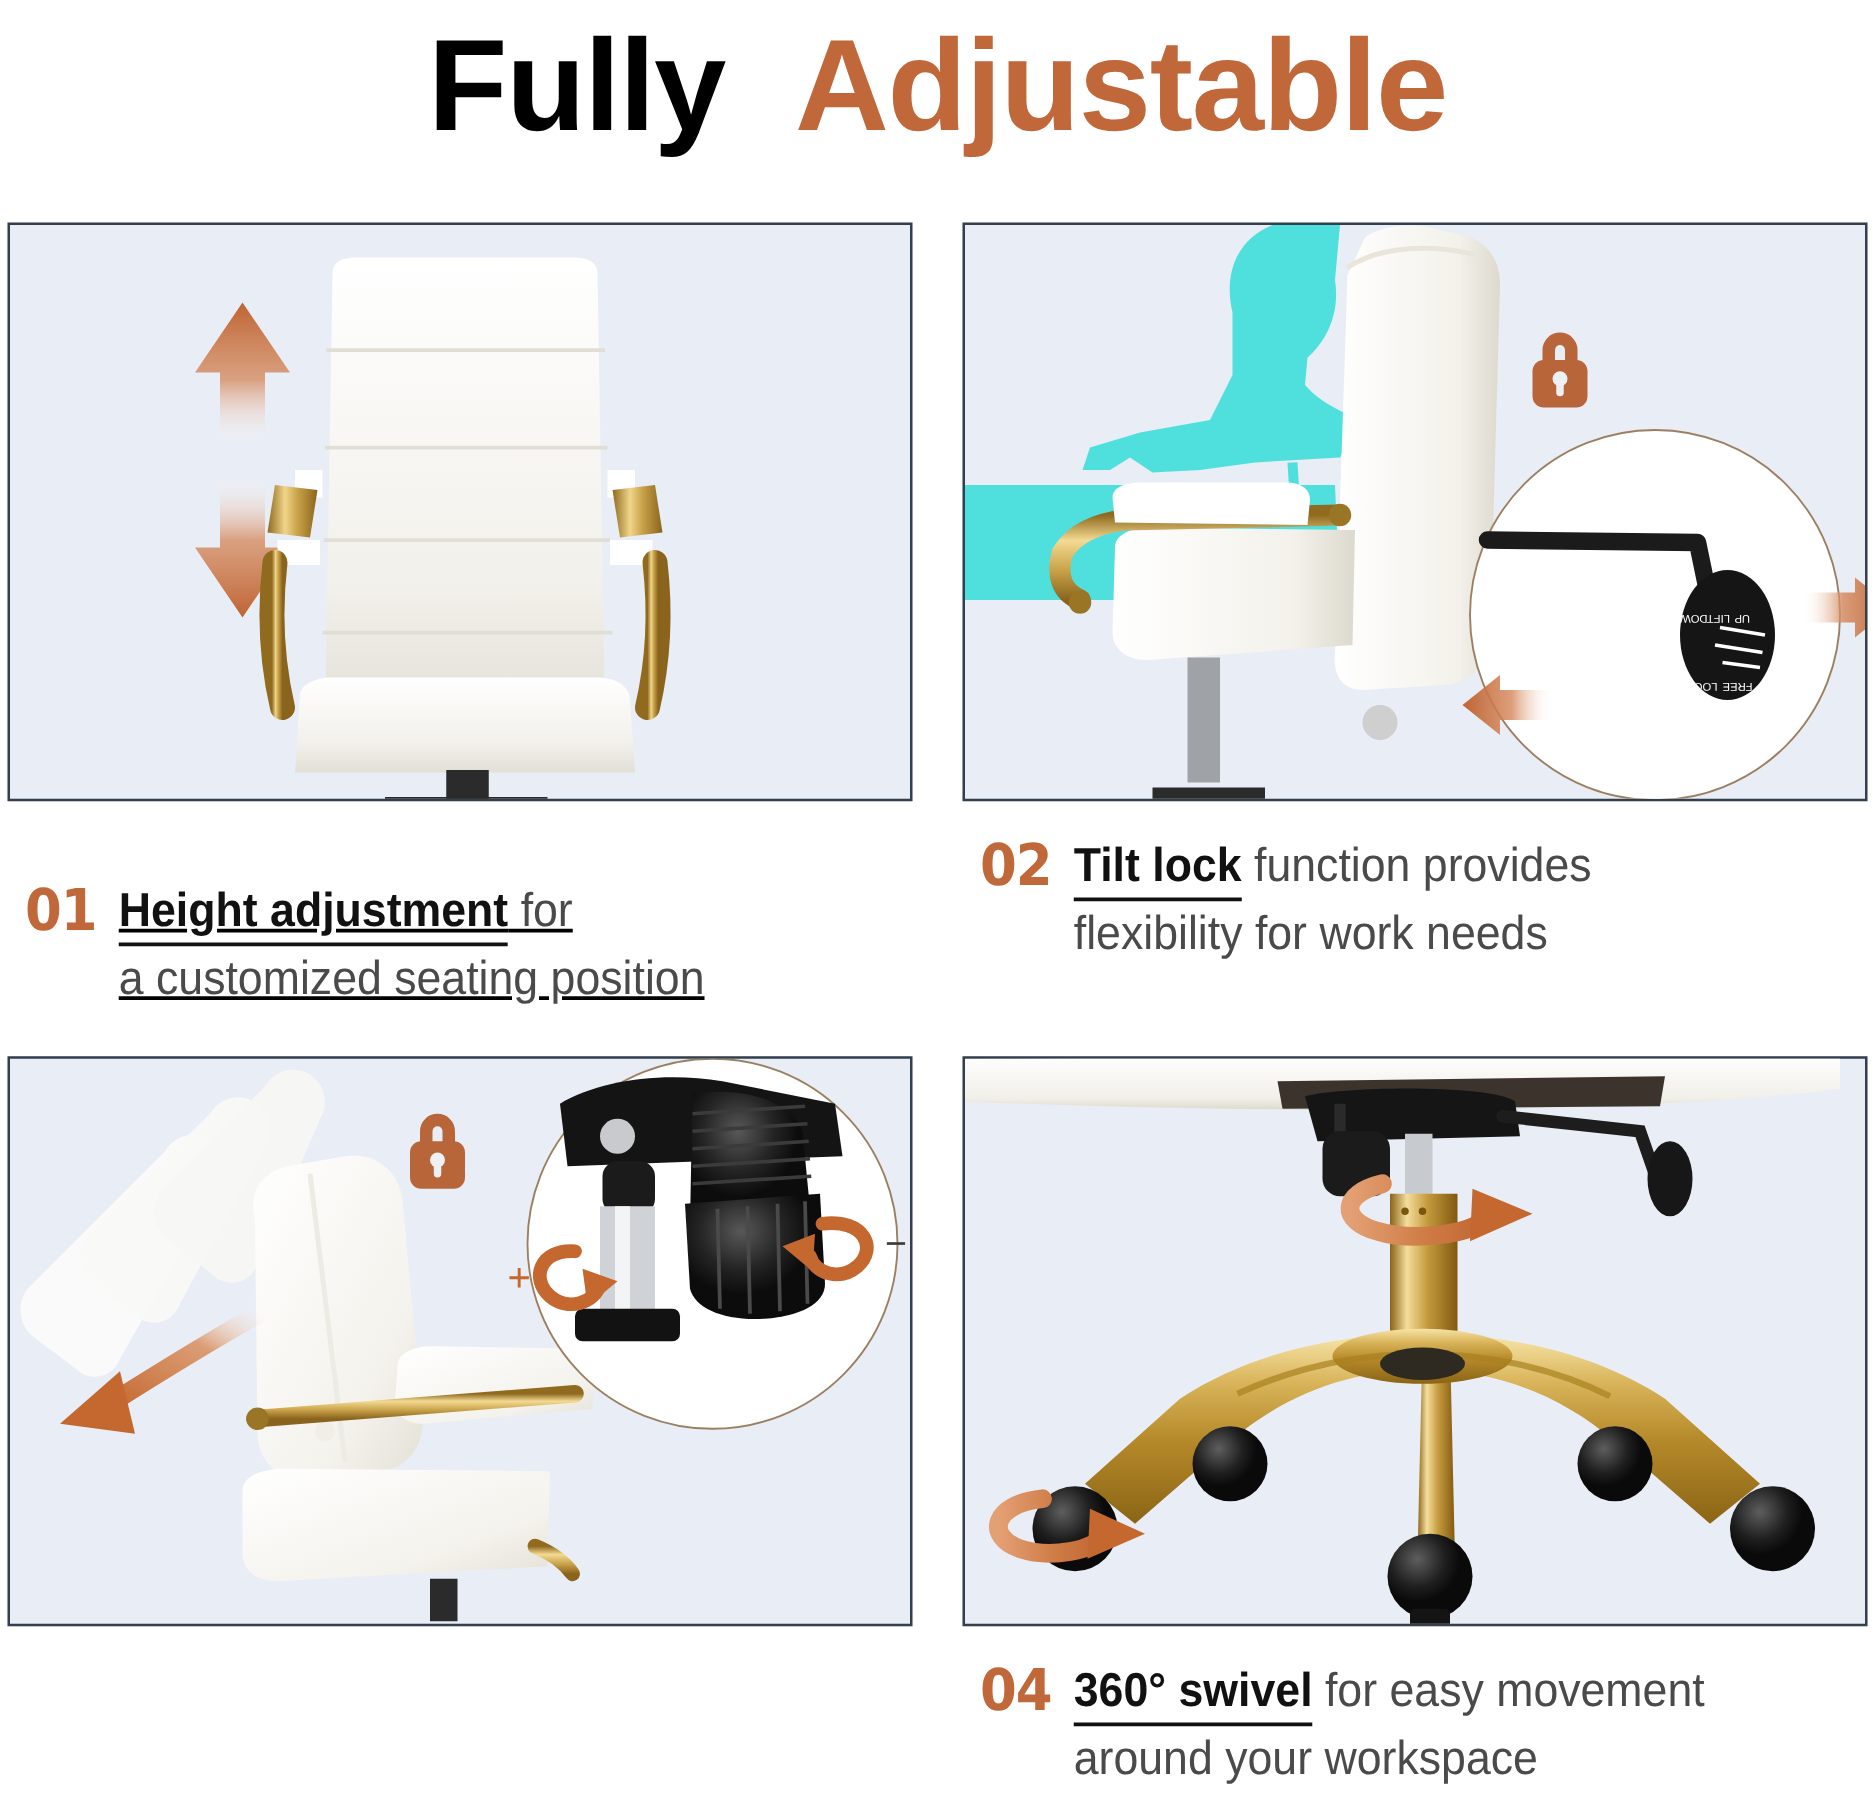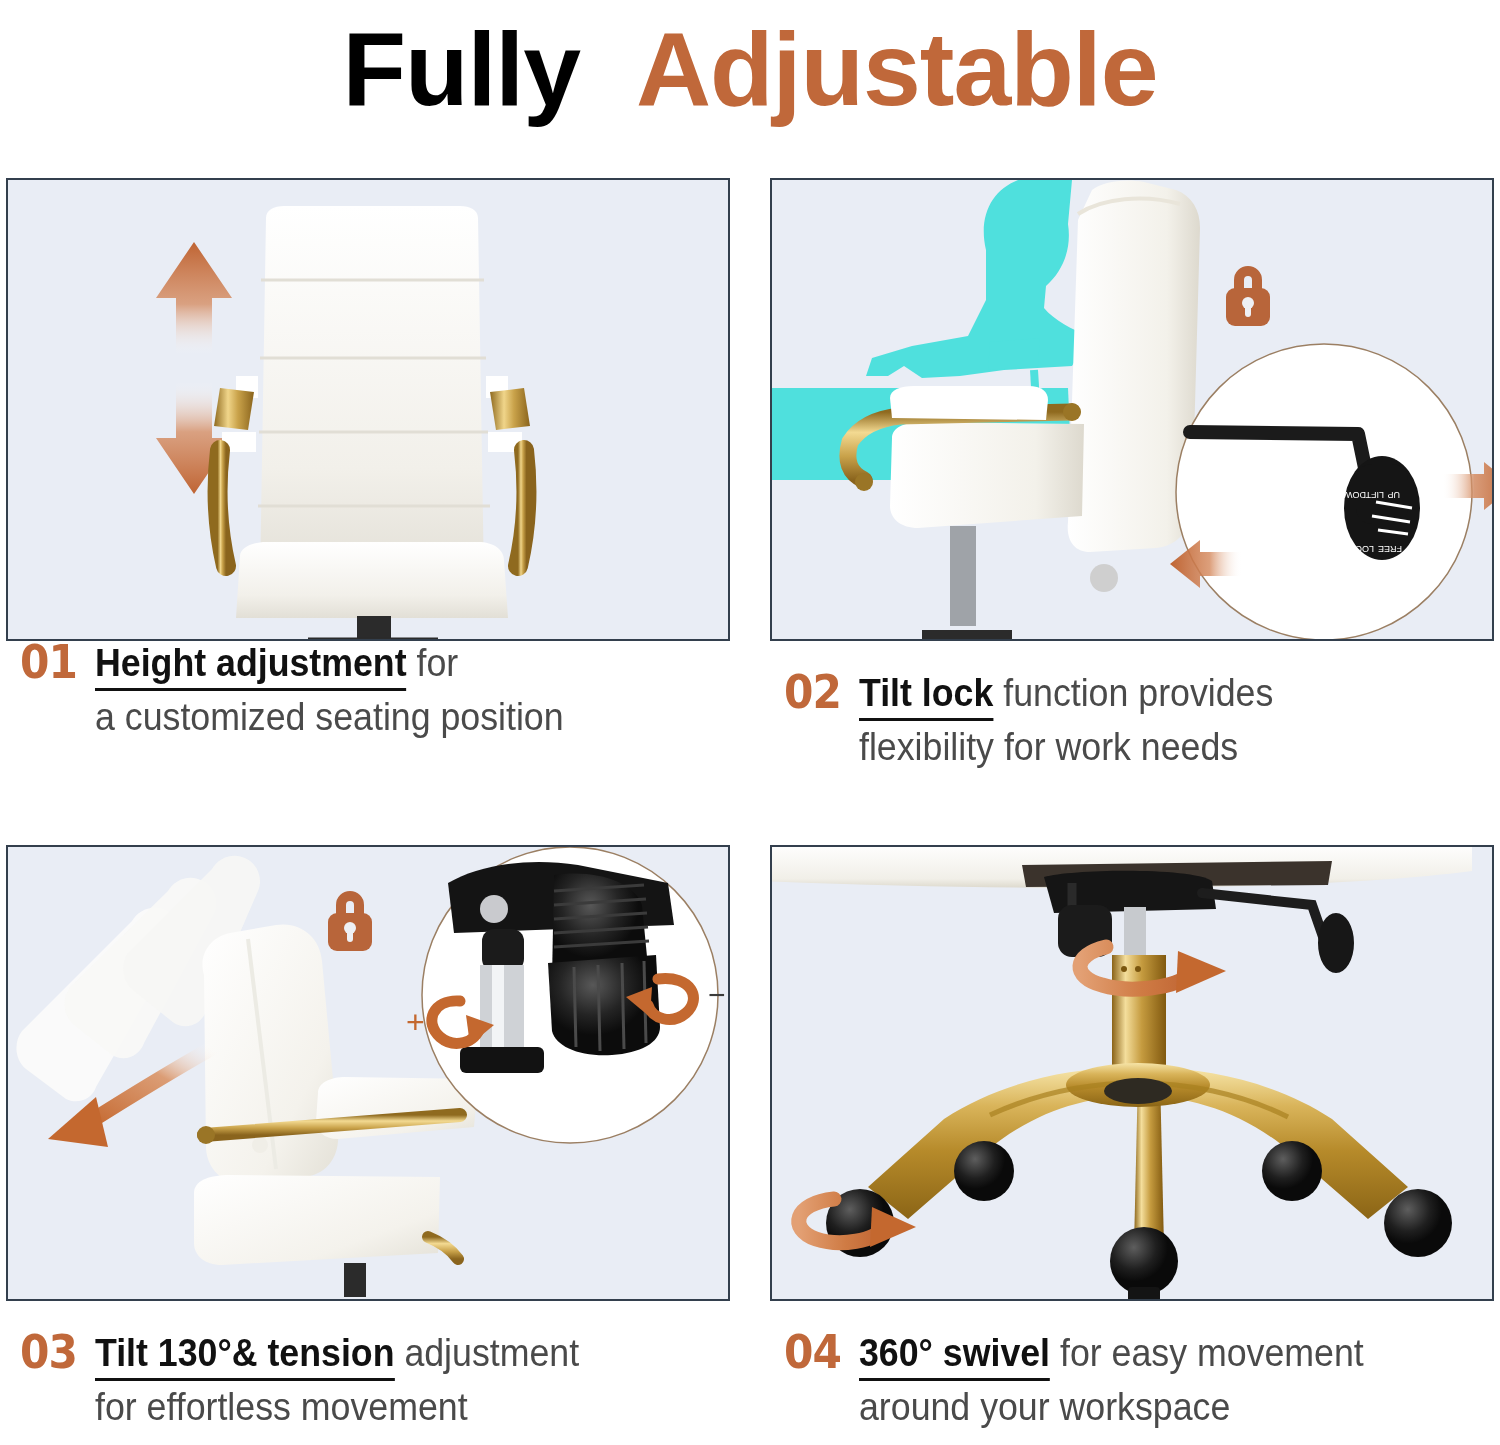--- a/index.html
+++ b/index.html
@@ -28,21 +28,21 @@
     border: 2px solid #333f4d;
     overflow: hidden;
   }
   #panel-1 { left: 6px;   top: 178px;  width: 724px; height: 463px; }
   #panel-2 { left: 770px; top: 178px;  width: 724px; height: 463px; }
   #panel-3 { left: 6px;   top: 845px;  width: 724px; height: 456px; }
   #panel-4 { left: 770px; top: 845px;  width: 724px; height: 456px; }
 
   
   .caption { position: absolute; width: 740px; }
-  #caption-1 { left: 8px;   top: 636px; }
+  #caption-1 { left: 8px;   top: 702px; text-decoration: underline; }
   #caption-2 { left: 772px; top: 666px; }
   #caption-3 { left: 8px;   top: 1326px; }
   #caption-4 { left: 772px; top: 1326px; }
 
   .caption .num {
     position: absolute; left: 12px; top: 0;
     font-size: 46px; font-weight: bold; color: #c0683a;
     letter-spacing: -1px; line-height: 52px;
     font-family: "DejaVu Sans", sans-serif;
     transform: scaleX(0.92); transform-origin: left top;
@@ -428,27 +428,20 @@
   </div>
 
   <div class="caption" id="caption-2">
     <div class="num">02</div>
     <div class="lines">
       <div class="line"><span class="strong">Tilt lock</span><span> function provides</span></div>
       <div class="line">flexibility for work needs</div>
     </div>
   </div>
 
-  <div class="caption" id="caption-3">
-    <div class="num">03</div>
-    <div class="lines">
-      <div class="line"><span class="strong">Tilt 130°&amp; tension</span><span> adjustment</span></div>
-      <div class="line">for effortless movement</div>
-    </div>
-  </div>
 
   <div class="caption" id="caption-4">
     <div class="num">04</div>
     <div class="lines">
       <div class="line"><span class="strong">360° swivel</span><span> for easy movement</span></div>
       <div class="line">around your workspace</div>
     </div>
   </div>
 
 </div>

